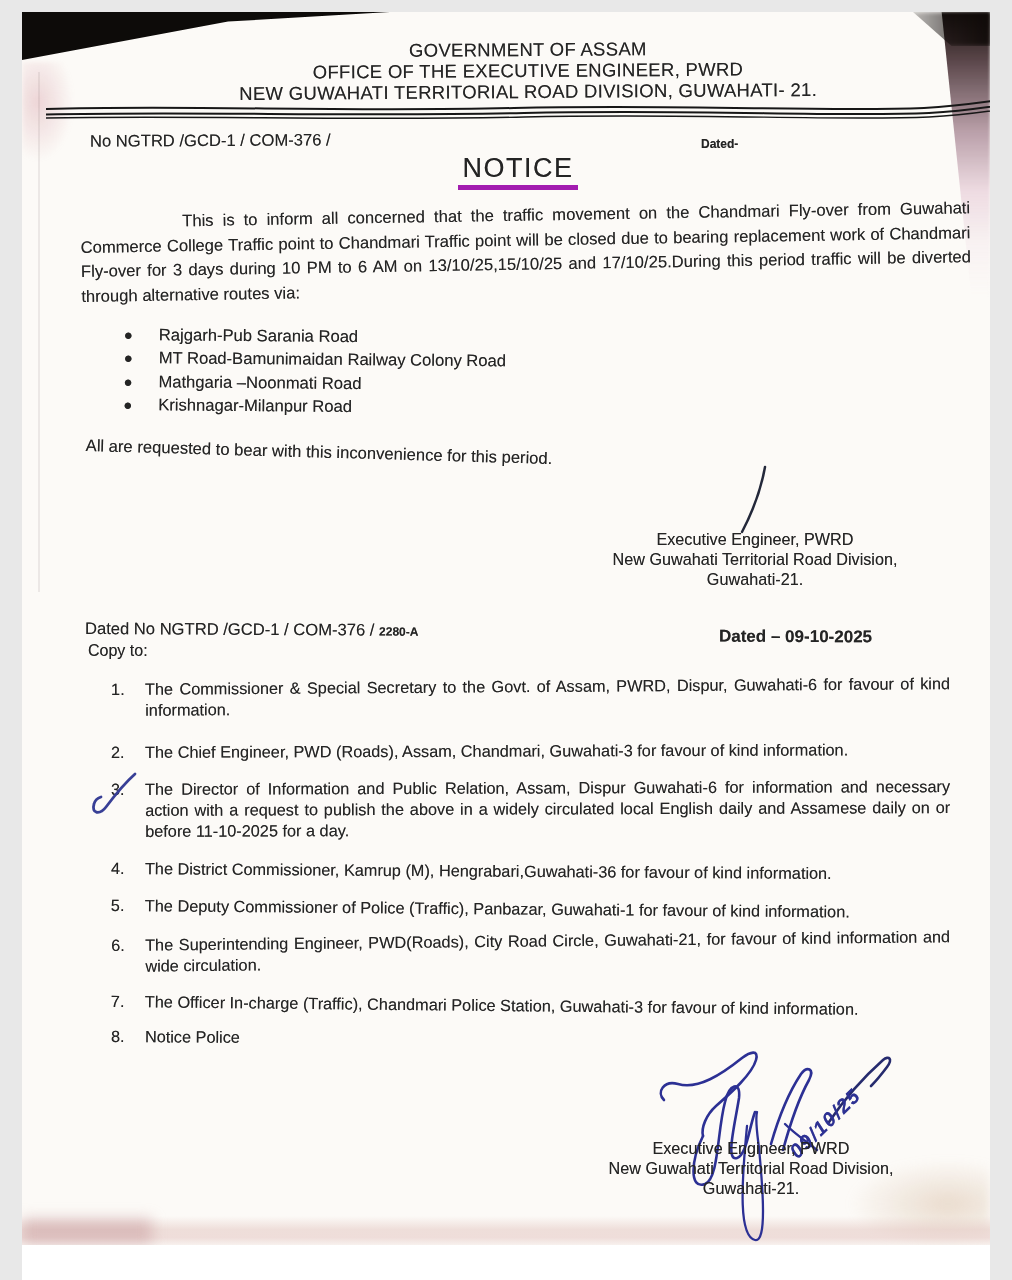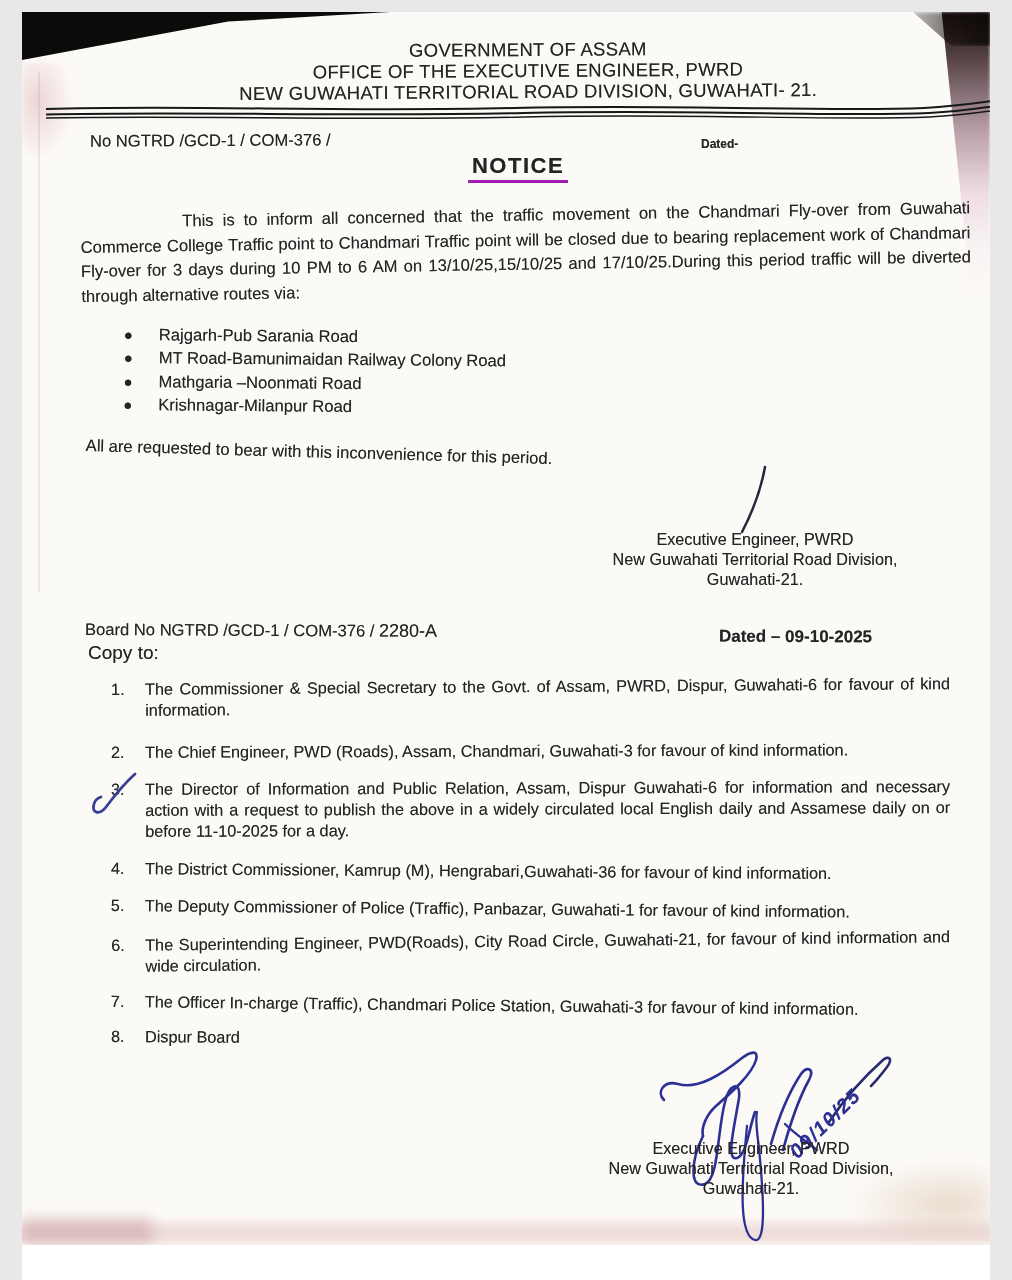--- a/index.html
+++ b/index.html
@@ -41,42 +41,42 @@
   .header{ top:27px;left:0;width:1012px;text-align:center;transform:rotate(-.4deg);}
   .header div{ font-size:18.5px;line-height:21px;letter-spacing:.3px;}
 
   
   .refline{ top:119px;left:68px;font-size:16.6px;transform:rotate(-.3deg);}
   .dated1{ top:125px;left:679px;font-size:12px;font-weight:bold;}
   .b{ font-weight:normal; }
 
   
   .title-wrap{ top:141px;left:0;width:992px;text-align:center;}
-  .title{ display:inline-block;font-size:22px;font-weight:bold;letter-spacing:1.5px;
-    border-bottom:3px solid #a21caf;padding:0 4px 1px;}
+  .title{ display:inline-block;font-size:27px;font-weight:normal;letter-spacing:1.5px;
+    border-bottom:5px solid #a21caf;padding:0 4px 1px;}
 
   
   .para{ top:199px;left:58px;width:890px;font-size:16.6px;line-height:24.5px;
     text-align:justify;text-indent:102px;transform:rotate(-.95deg);transform-origin:left top;}
 
   .routes{ top:311px;left:102px;transform:rotate(.5deg);transform-origin:left top;}
   .route{ display:flex;font-size:16.6px;line-height:23.3px;}
   .route .dot{ width:35px;font-size:15px;}
 
   .closing{ top:424px;left:64px;font-size:16.6px;transform:rotate(1.6deg);transform-origin:left top;}
 
   
   .sig1{ top:517px;left:537px;width:392px;text-align:center;font-size:16.2px;line-height:20.2px;}
   .sig2{ top:1127px;left:533px;width:392px;text-align:center;font-size:16.2px;line-height:19.8px;}
 
   
   .memoline{ top:607px;left:63px;font-size:16.6px;transform:rotate(.3deg);transform-origin:left top;}
-  .memonum{ font-size:18px;font-weight:normal;}
+  .memonum{ font-size:12px;font-weight:bold;}
   .dated2{ top:615px;left:697px;font-size:17px;font-weight:bold;transform:rotate(.3deg);}
-  .copyto{ top:630px;left:66px;font-size:19px;}
+  .copyto{ top:630px;left:66px;font-size:16px;}
 
   
   .rec{ left:89px;width:866px;display:flex;transform-origin:left top;}
   .rec .num{ width:34px;font-size:16.3px;line-height:21.2px;flex:none;}
   .rec .txt{ font-size:16.3px;line-height:21.2px;}
   .just{ text-align:justify;width:805px;}
   .r1{ top:667px;transform:rotate(-.4deg);}
   .r2{ top:730px;transform:rotate(-.2deg);}
   .r3{ top:767px;transform:rotate(-.2deg);}
   .r4{ top:846px;transform:rotate(.4deg);}
@@ -158,21 +158,21 @@
     <path d="M40,3 C37,20 29,45 17,68" fill="none" stroke="#23283a" stroke-width="2.5" stroke-linecap="round"></path>
   </svg>
 
   <div class="abs sig1 ink">
     <div>Executive Engineer, PWRD</div>
     <div>New Guwahati Territorial Road Division,</div>
     <div>Guwahati-21.</div>
   </div>
 
   <div class="abs memoline ink">
-    <span class="b">Board No</span><span> NGTRD /GCD-1 / COM-376 / </span><span class="memonum">2280-A</span>
+    <span class="b">Dated No</span><span> NGTRD /GCD-1 / COM-376 / </span><span class="memonum">2280-A</span>
   </div>
   <div class="abs dated2 ink">Dated – 09-10-2025</div>
   <div class="abs copyto ink">Copy to:</div>
 
   <div class="abs rec r1">
     <span class="num ink">1.</span>
     <span class="txt just ink">The Commissioner &amp; Special Secretary to the Govt. of Assam, PWRD, Dispur, Guwahati-6 for favour of kind information.</span>
   </div>
   <div class="abs rec r2">
     <span class="num ink">2.</span>
@@ -193,21 +193,21 @@
   <div class="abs rec r6">
     <span class="num ink">6.</span>
     <span class="txt just ink">The Superintending Engineer, PWD(Roads), City Road Circle, Guwahati-21, for favour of kind information and wide circulation.</span>
   </div>
   <div class="abs rec r7">
     <span class="num ink">7.</span>
     <span class="txt ink">The Officer In-charge (Traffic), Chandmari Police Station, Guwahati-3 for favour of kind information.</span>
   </div>
   <div class="abs rec r8">
     <span class="num ink">8.</span>
-    <span class="txt ink">Dispur Board</span>
+    <span class="txt ink">Notice Police</span>
   </div>
 
   <svg class="abs tick" width="58" height="54" viewBox="0 0 58 54">
     <path d="M50,5 C41,13 30,26 21,38 C15,46 6,45 9,35 C10,31 13,29 16,28" fill="none" stroke="#383f96" stroke-width="2.8" stroke-linecap="round"></path>
   </svg>
 
   <svg class="abs squiggle" width="300" height="218" viewBox="0 0 300 218">
     <g fill="none" stroke="#2c3094" stroke-width="2.6" stroke-linecap="round">
       <path d="M44,62 C36,54 44,42 58,46 C78,52 102,36 122,20 C130,14 139,11 136,22 C132,36 112,54 96,68 C86,77 81,90 83,98"></path>
       <path d="M83,98 C71,122 69,152 85,146 C99,140 97,94 105,64 C109,46 121,42 119,60 C115,86 105,124 117,120 C127,116 129,90 135,74"></path>

